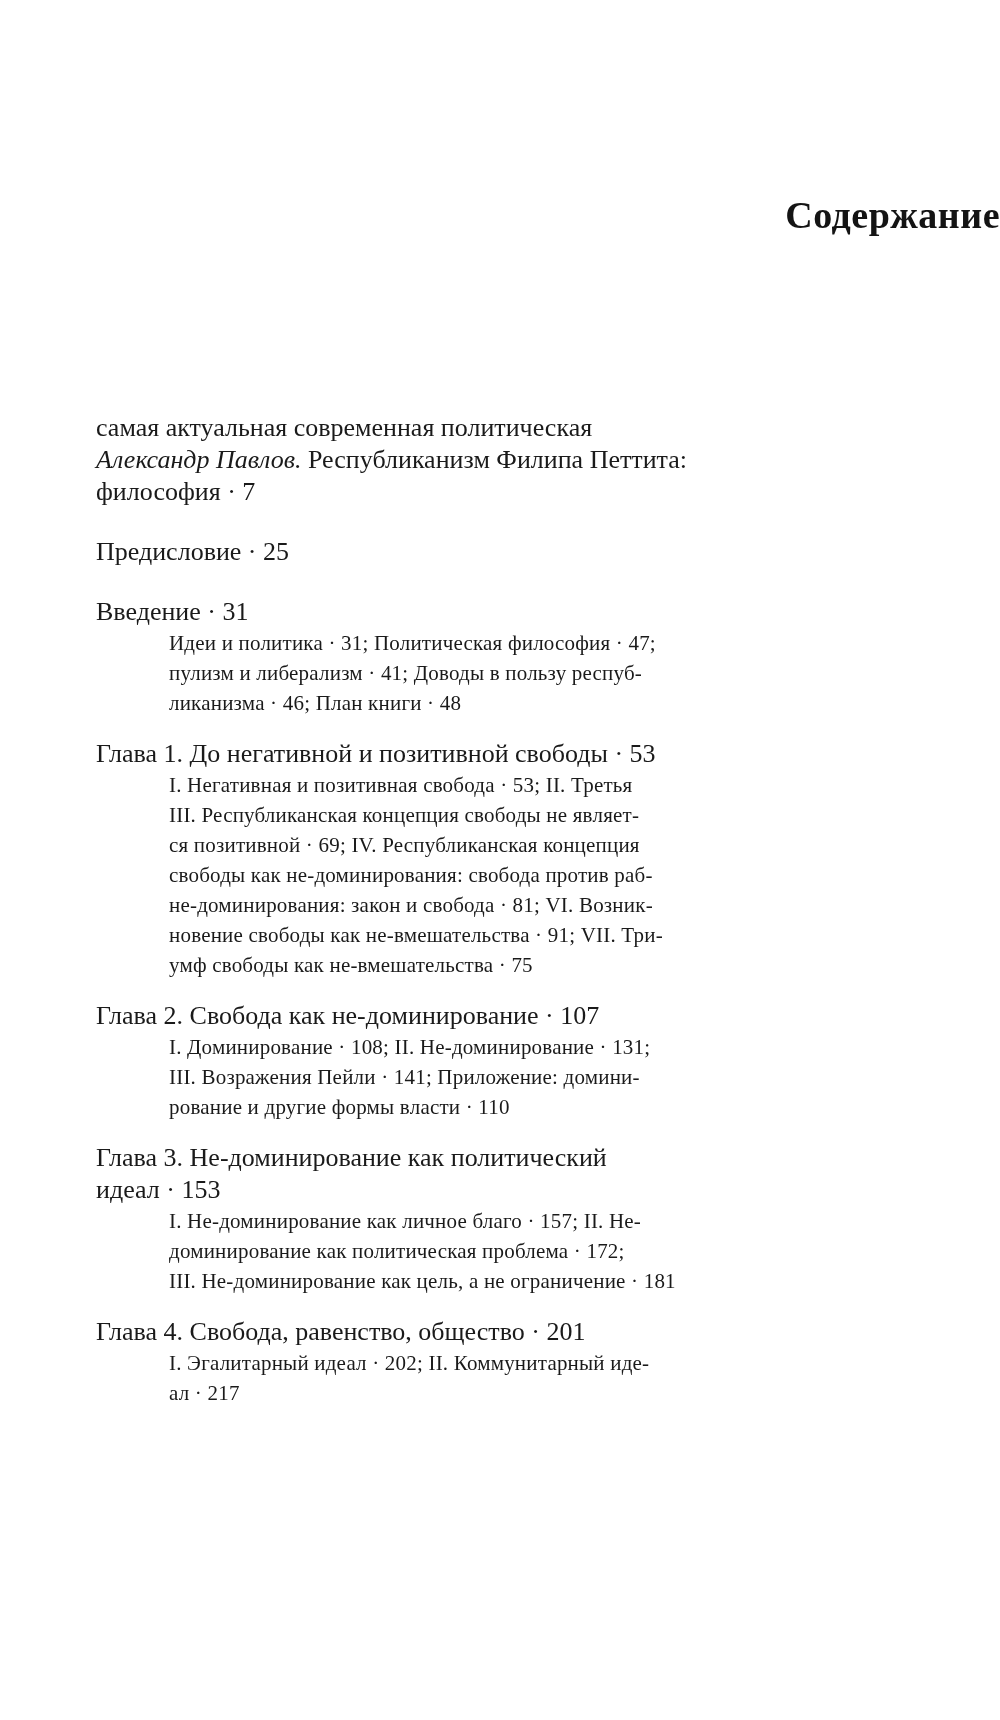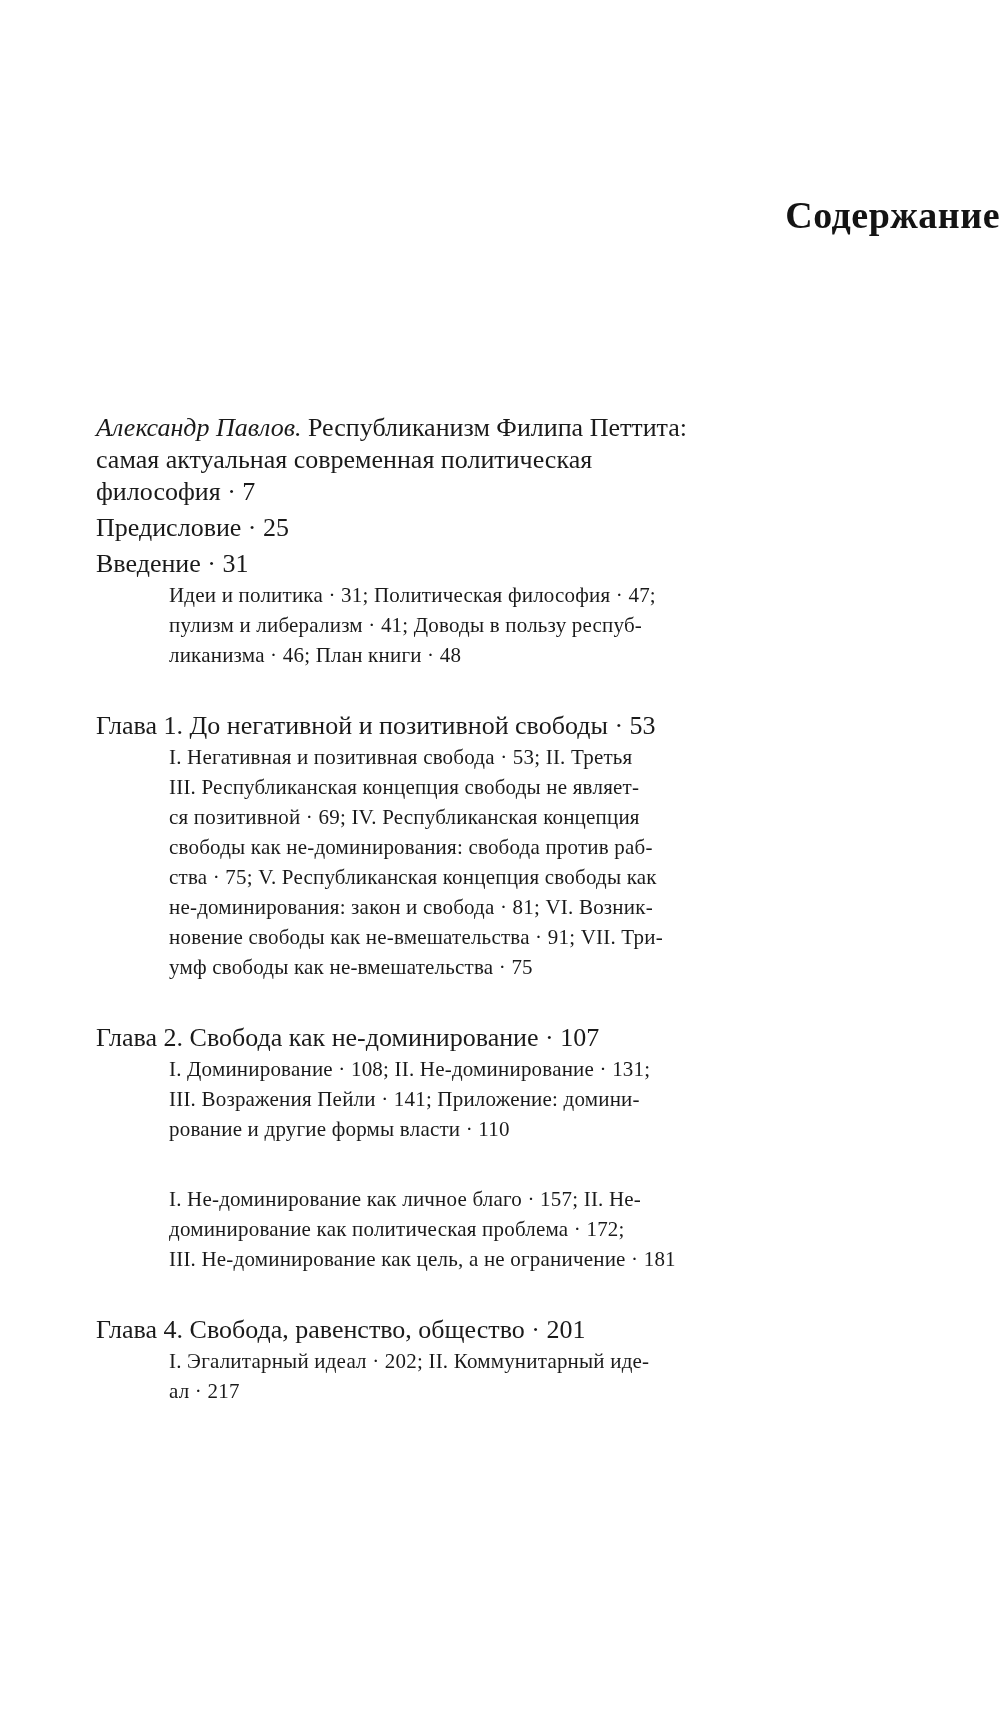--- a/index.html
+++ b/index.html
@@ -54,36 +54,36 @@
     .sub {
       padding-left: 73px;
       font-size: 21px;
       line-height: 30px;
       white-space: nowrap;
       letter-spacing: 0.2px;
     }
     .sub .line {
       display: block;
     }
-    .gap-2 { margin-top: 40px; }
-    .gap-3 { margin-top: 4px; }
+    .gap-2 { margin-top: 20px; }
+    .gap-3 { margin-top: 28px; }
   </style>
 </head>
 <body>
 
 <div class="page">
 
   <h1 class="title">Содержание</h1>
 
   <div class="toc">
 
     <div class="entry">
       <div class="entry-head">
+        <span class="line">самая актуальная современная политическая</span>
         <span class="line"><span class="author">Александр Павлов.</span><span> Республиканизм Филипа Петтита:</span></span>
-        <span class="line">самая актуальная современная политическая</span>
         <span class="line">философия · 7</span>
       </div>
     </div>
 
     <div class="entry gap-3">
       <div class="entry-head">
         <span class="line">Предисловие · 25</span>
       </div>
     </div>
 
@@ -100,39 +100,42 @@
 
     <div class="entry gap-2">
       <div class="entry-head">
         <span class="line">Глава 1. До негативной и позитивной свободы · 53</span>
       </div>
       <div class="sub">
         <span class="line">I. Негативная и позитивная свобода · 53; II. Третья</span>
         <span class="line">III. Республиканская концепция свободы не являет-</span>
         <span class="line">ся позитивной · 69; IV. Республиканская концепция</span>
         <span class="line">свободы как не-доминирования: свобода против раб-</span>
-        <span class="line">ства · 75; V. Республиканская концепция свободы как</span>
         <span class="line">не-доминирования: закон и свобода · 81; VI. Возник-</span>
         <span class="line">новение свободы как не-вмешательства · 91; VII. Три-</span>
         <span class="line">умф свободы как не-вмешательства · 75</span>
       </div>
     </div>
 
     <div class="entry gap-2">
       <div class="entry-head">
         <span class="line">Глава 2. Свобода как не-доминирование · 107</span>
       </div>
       <div class="sub">
         <span class="line">I. Доминирование · 108; II. Не-доминирование · 131;</span>
         <span class="line">III. Возражения Пейли · 141; Приложение: домини-</span>
         <span class="line">рование и другие формы власти · 110</span>
       </div>
     </div>
 
     <div class="entry gap-2">
+      <div class="entry-head">
+        <span class="line">Глава 3. Не-доминирование как политический</span>
+        <span class="line">идеал · 153</span>
+      </div>
       <div class="sub">
         <span class="line">I. Не-доминирование как личное благо · 157; II. Не-</span>
         <span class="line">доминирование как политическая проблема · 172;</span>
         <span class="line">III. Не-доминирование как цель, а не ограничение · 181</span>
       </div>
     </div>
 
     <div class="entry gap-2">
       <div class="entry-head">
         <span class="line">Глава 4. Свобода, равенство, общество · 201</span>

